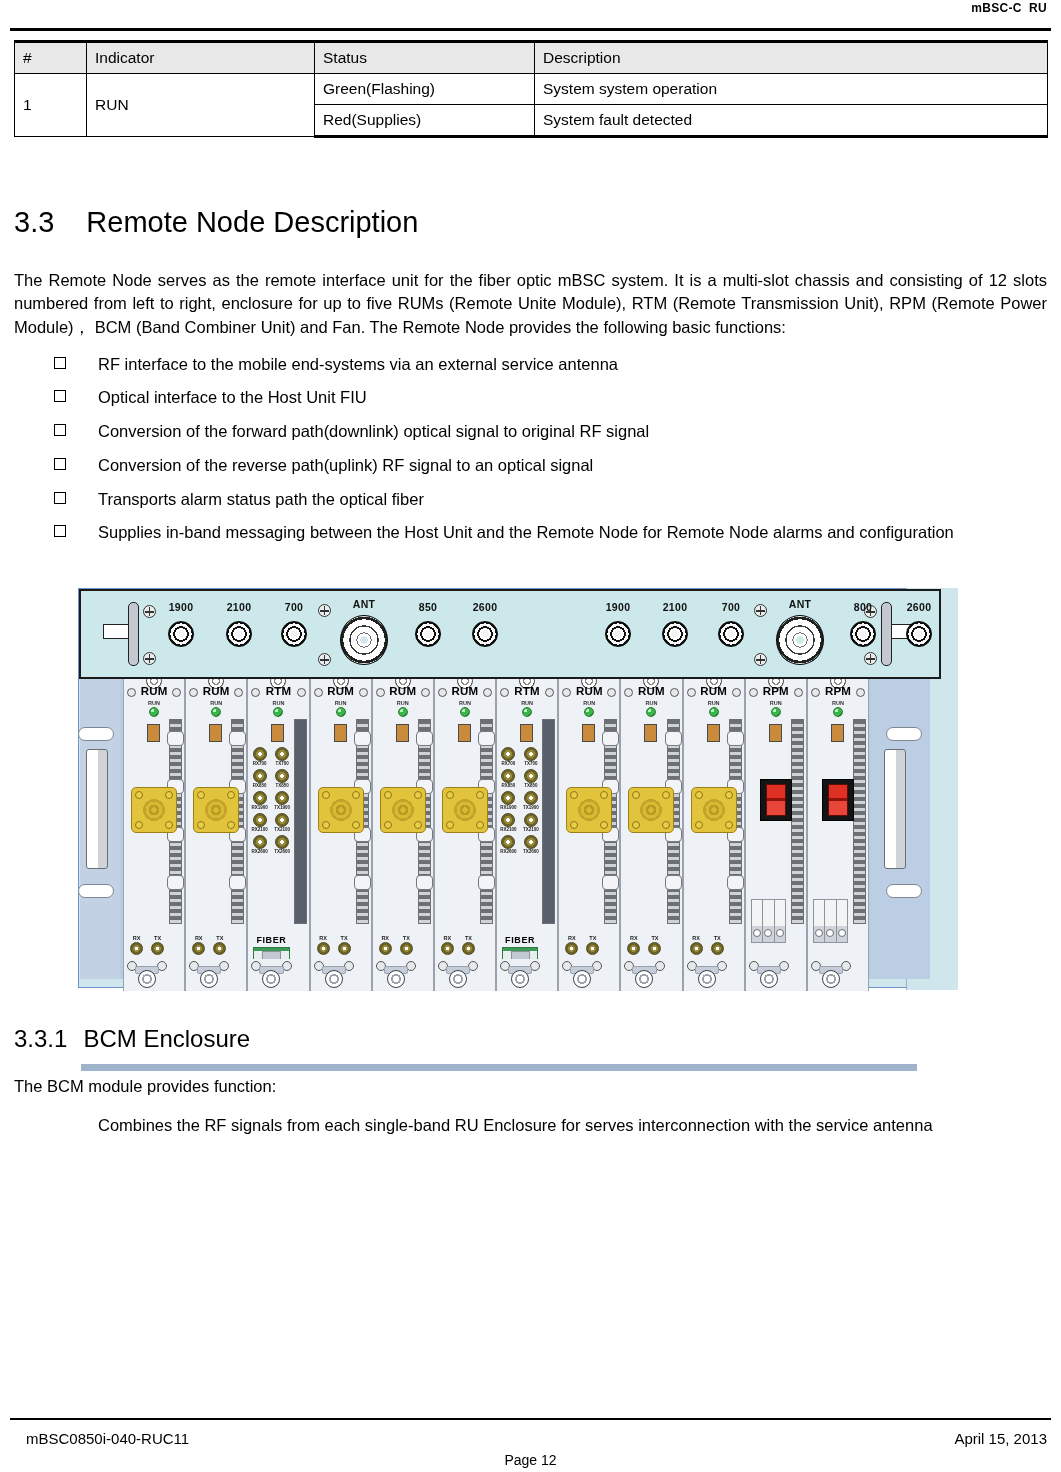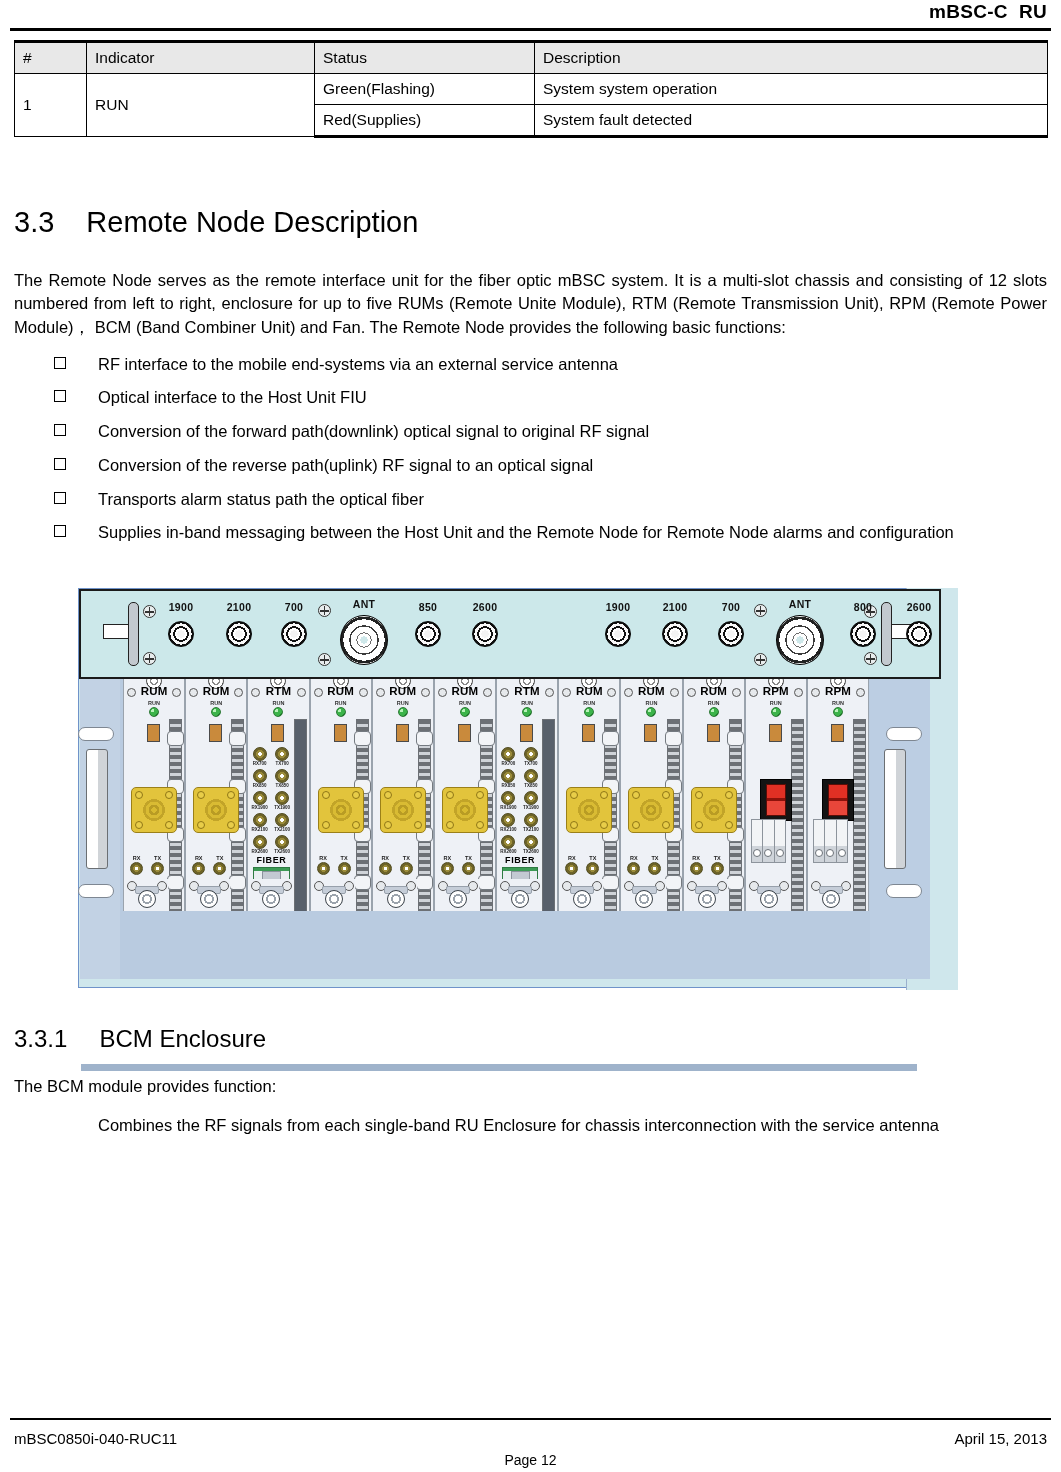--- a/index.html
+++ b/index.html
@@ -20,21 +20,21 @@
   .page-header {
     position: absolute;
     left: 0; top: 0;
     width: 1061px;
     height: 34px;
   }
   .page-header .hdr-title {
     position: absolute;
     right: 14px;
     top: 1px;
-    font-size: 19px;
+    font-size: 12px;
     font-weight: bold;
     letter-spacing: 0.3px;
     white-space: pre;
   }
   .page-header .hdr-rule {
     position: absolute;
     left: 10px;
     right: 10px;
     top: 28px;
     height: 3px;
@@ -96,21 +96,21 @@
     line-height: 1.15;
     display: flex;
     gap: 32px;
   }
   h3.sec-h3 {
     font-size: 24px;
     font-weight: normal;
     margin: 30px 0 0 0;
     line-height: 1.15;
     display: flex;
-    gap: 32px;
+    gap: 16px;
   }
 
   p.body-para {
     font-size: 16.5px;
     line-height: 1.40;
     margin: 30px 0 0 0;
     text-align: justify;
     text-justify: inter-word;
   }
   p.body-para2 {
@@ -162,21 +162,21 @@
   .page-footer .ftr-rule {
     position: absolute;
     left: 10px;
     right: 10px;
     top: 10px;
     height: 2px;
     background: #000;
   }
   .page-footer .ftr-left {
     position: absolute;
-    left: 14px;
+    left: 26px;
     top: 22px;
     font-size: 15px;
   }
   .page-footer .ftr-right {
     position: absolute;
     right: 14px;
     top: 22px;
     font-size: 15px;
   }
   .page-footer .ftr-center {
@@ -330,21 +330,21 @@
     border-radius: 7px;
     box-sizing: border-box;
   }
 
   
   .cards {
     position: absolute;
     left: 43px;
     top: 0px;
     width: 746px;
-    height: 232px;
+    height: 312px;
     display: flex;
   }
   .card {
     position: relative;
     flex: 1 1 0;
     background: #eef1f6;
     border-left: 1.2px solid #9aa3ad;
     border-right: 1.2px solid #9aa3ad;
     box-sizing: border-box;
     overflow: hidden;
@@ -1258,21 +1258,21 @@
       </div>
     </div>
   </div>
 
   <h3 class="sec-h3">
     <span>3.3.1</span>
     <span>BCM Enclosure</span>
   </h3>
 
   <p class="body-para2">The BCM module provides function:</p>
-  <p class="indent-para">Combines the RF signals from each single-band RU Enclosure for chassis interconnection with the service antenna</p>
+  <p class="indent-para">Combines the RF signals from each single-band RU Enclosure for serves interconnection with the service antenna</p>
 
 </div>
 
 <div class="page-footer">
   <div class="ftr-rule"></div>
   <div class="ftr-left">mBSC0850i-040-RUC11</div>
   <div class="ftr-right">April 15, 2013</div>
   <div class="ftr-center">Page 12</div>
 </div>
 

